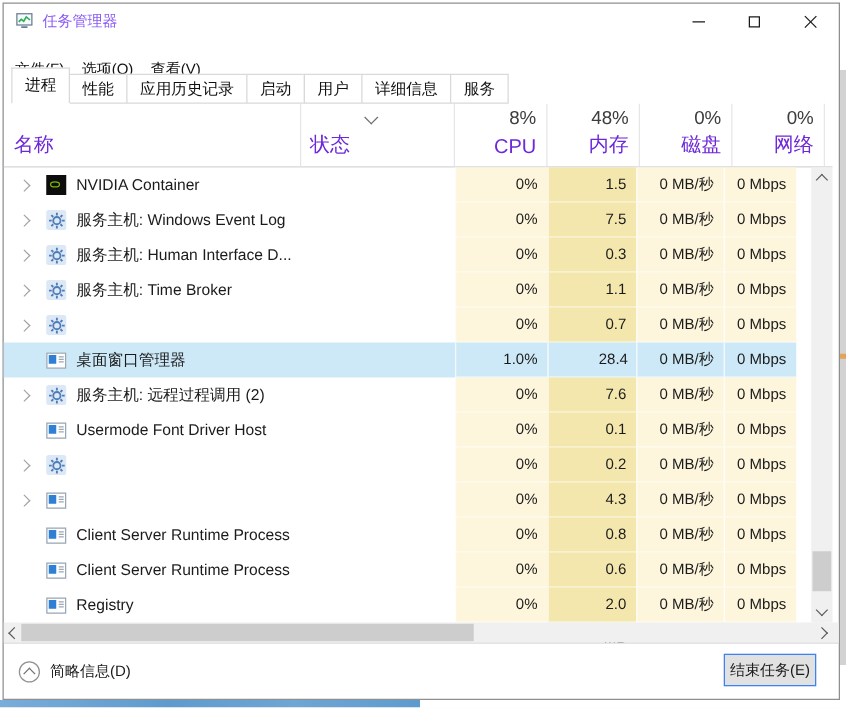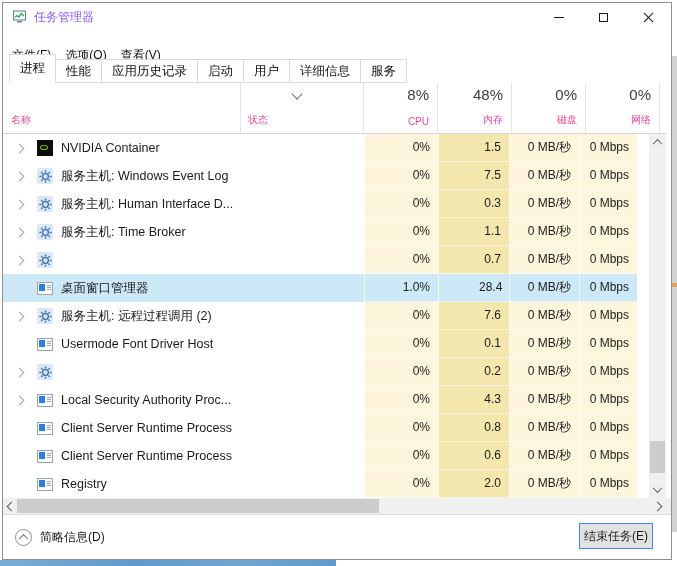--- a/index.html
+++ b/index.html
@@ -37,21 +37,21 @@
   .tab.selected{height:27px;line-height:26px;border-bottom:1px solid #fff;position:relative;z-index:2;}
 
   
   .thead{position:absolute;left:0;top:80px;width:663px;height:51px;display:flex;
     border-bottom:1px solid #d6d6d6;box-sizing:border-box;}
   .hcell{box-sizing:border-box;border-right:1px solid #e6e6e6;position:relative;}
   .hcell.name{width:238px;display:flex;align-items:flex-end;padding:0 0 6px 8px;}
   .hcell.status{width:123px;display:flex;align-items:flex-end;padding:0 0 6px 7px;}
   .hcell.usage{width:74px;display:flex;flex-direction:column;justify-content:space-between;
     text-align:right;padding:3px 8px 6px 0;}
-  .hcell .htext{font-size:10px;color:#ec4899;}
+  .hcell .htext{font-size:16px;color:#6d28d9;}
   .hcell .hpercent{font-size:15px;color:#3d3d3d;}
   .sort-chevron{position:absolute;left:52px;top:7px;width:7px;height:7px;
     border-left:1.5px solid #707070;border-bottom:1.5px solid #707070;transform:rotate(-45deg);}
 
   
   .tbody{position:absolute;left:0;top:131px;width:663px;height:364px;}
   .prow{height:28px;display:flex;}
   .cell-name{width:361px;box-sizing:border-box;display:flex;align-items:center;padding-left:13px;}
   .expander{width:21px;display:flex;align-items:center;}
   .expander i{width:6px;height:6px;border-top:1.5px solid #a3a3a3;border-right:1.5px solid #a3a3a3;
@@ -335,21 +335,20 @@
           <div class="vcell net heat-light">0 Mbps</div>
         </div>
         <div class="prow">
           <div class="cell-name">
             <span class="expander">
               <i></i>
             </span>
             <span class="proc-icon">
               <span class="icon-appwin"></span>
             </span>
-            <span class="pname">Local Security Authority Proc...</span>
           </div>
           <div class="vcell cpu heat-light">0%</div>
           <div class="vcell mem heat-mem">4.3 MB</div>
           <div class="vcell disk heat-light">0 MB/秒</div>
           <div class="vcell net heat-light">0 Mbps</div>
         </div>
         <div class="prow">
           <div class="cell-name">
             <span class="expander hidden"></span>
             <span class="proc-icon">

